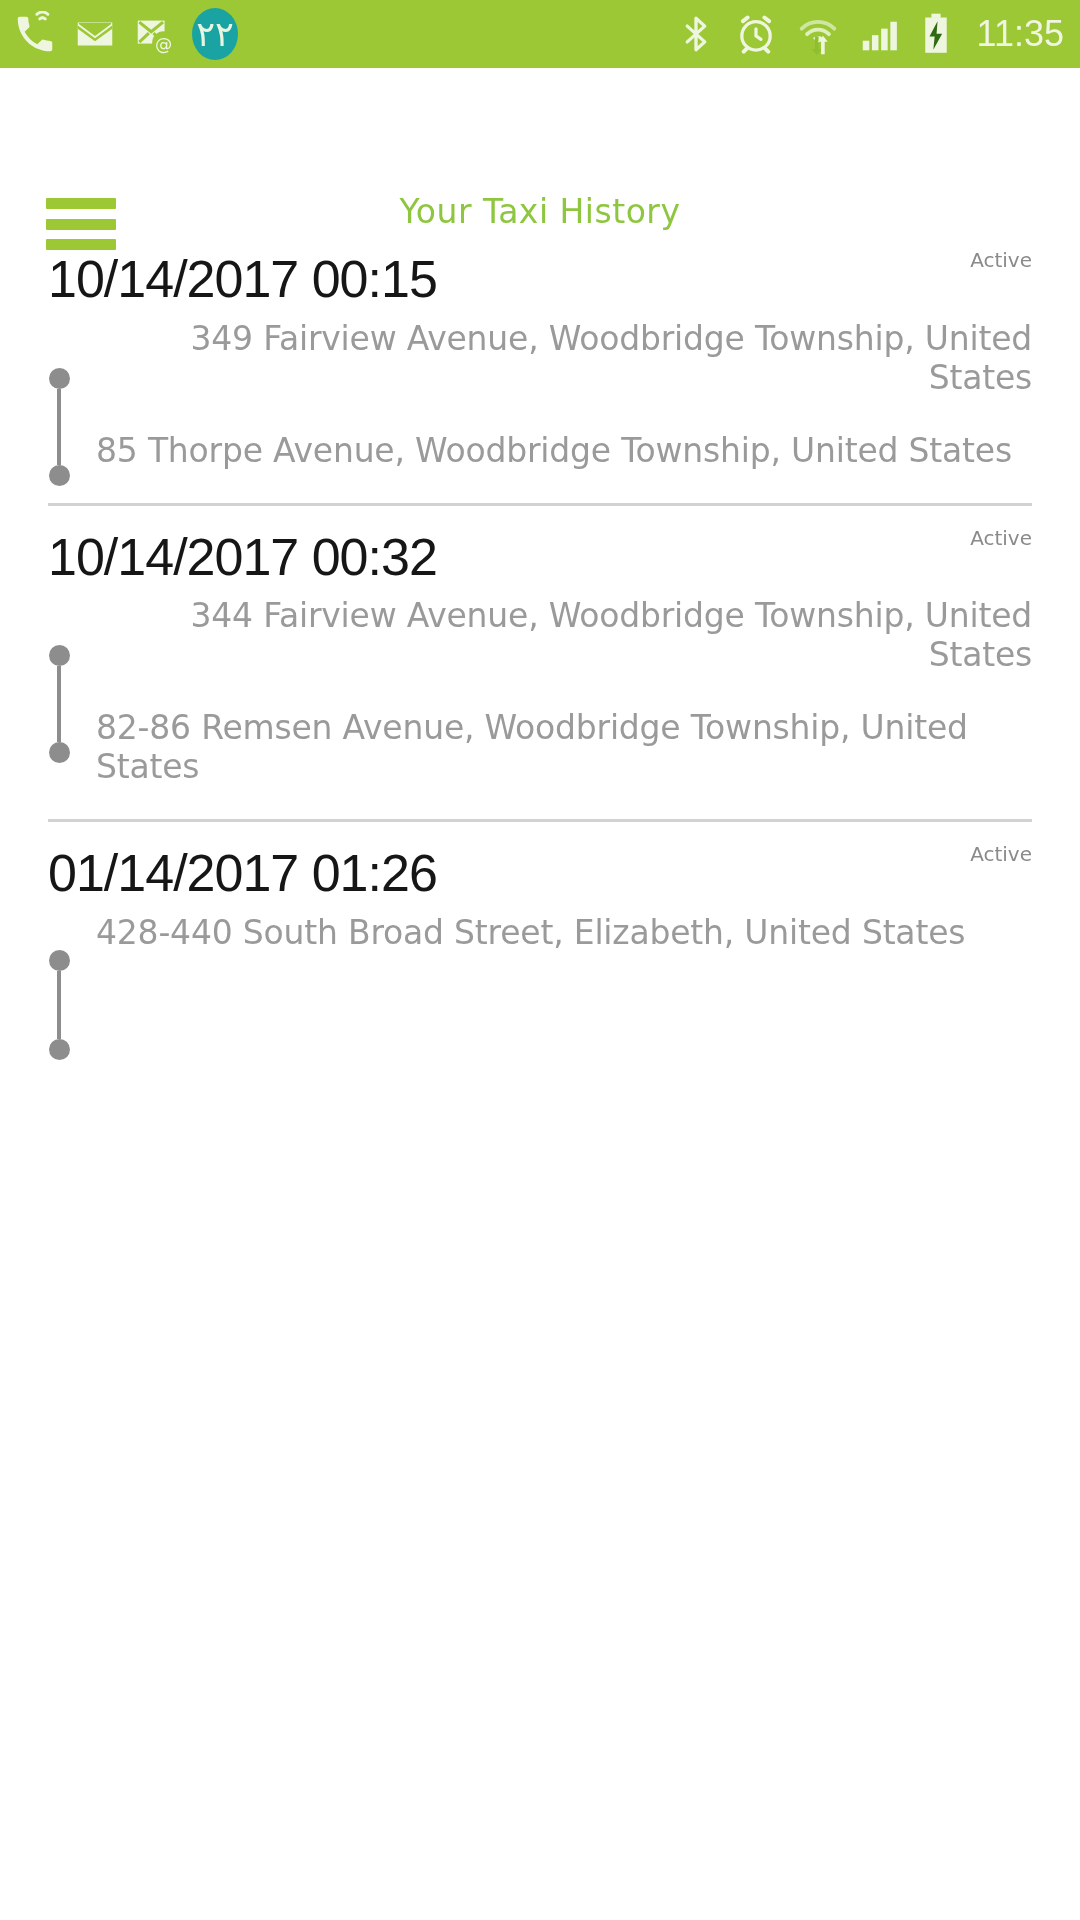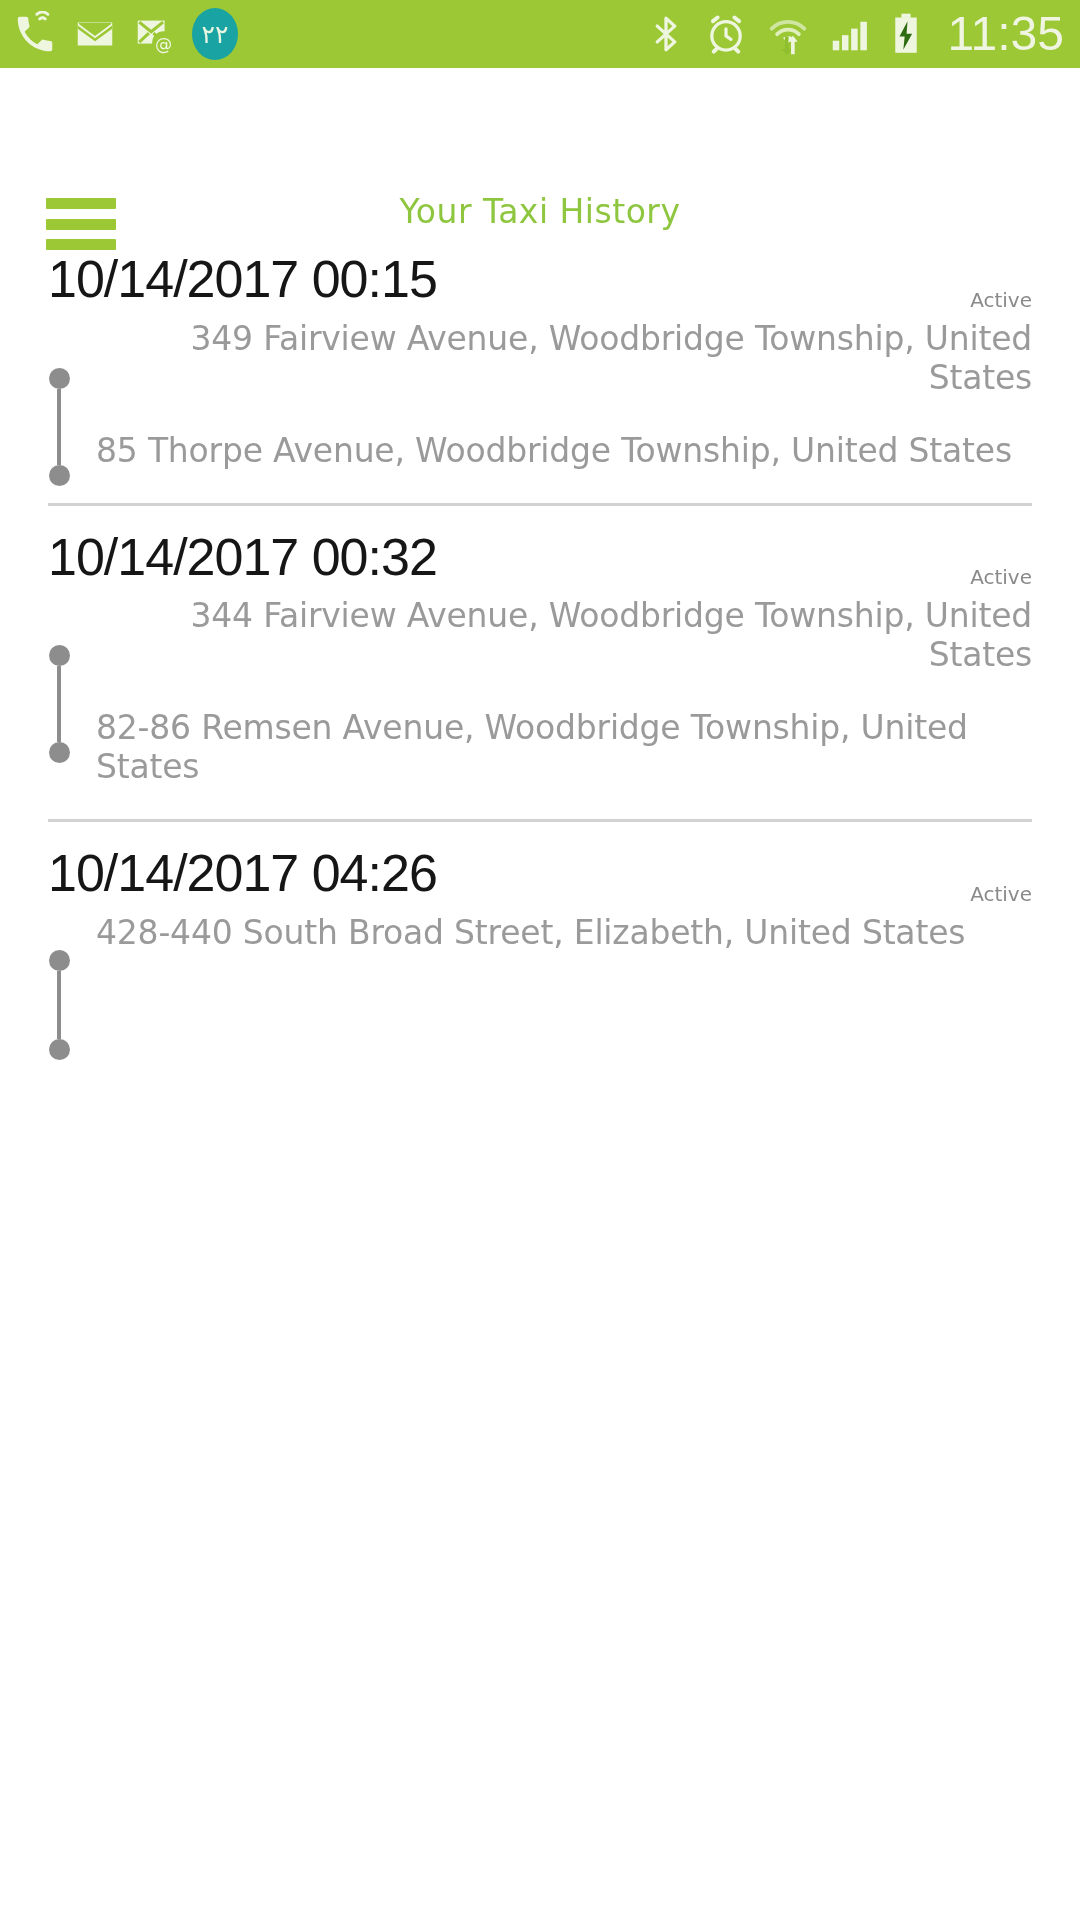--- a/index.html
+++ b/index.html
@@ -30,37 +30,37 @@
     align-items: center;
   }
   .sb-left { gap: 14px; }
   .sb-right { gap: 16px; }
   .sb-icon {
     display: block;
     line-height: 0;
   }
   .sb-time {
     color: #f0f5e2;
-    font-size: 48px;
+    font-size: 36px;
     font-family: "Liberation Sans", sans-serif;
     font-weight: 400;
     letter-spacing: 0px;
     margin-left: 8px;
     line-height: 1;
   }
   .badge-circle {
     width: 46px;
     height: 52px;
     border-radius: 50%;
     background: #1aa3a3;
     display: flex;
     align-items: center;
     justify-content: center;
     color: #e8f5e0;
-    font-size: 25px;
+    font-size: 35px;
     font-family: "DejaVu Sans", sans-serif;
     line-height: 1;
   }
 
   
   .appbar {
     position: relative;
     height: 160px;
     background: #ffffff;
   }
@@ -99,21 +99,21 @@
   
   .trip-list {
     padding: 0;
   }
   .trip {
     position: relative;
     padding: 0 48px 0 48px;
   }
   .trip-head {
     display: flex;
-    align-items: flex-end;
+    align-items: flex-start;
     justify-content: space-between;
     padding-top: 22px;
   }
   .trip-datetime {
     color: #161616;
     font-size: 52px;
     font-family: "Liberation Sans", sans-serif;
     font-weight: 400;
     line-height: 1.15;
     letter-spacing: -1px;
@@ -294,21 +294,21 @@
       </div>
       <div class="addr pickup">344 Fairview Avenue, Woodbridge Township, United States</div>
       <div class="addr dropoff">82-86 Remsen Avenue, Woodbridge Township, United States</div>
     </div>
   </div>
 
   <div class="divider"></div>
 
   <div class="trip">
     <div class="trip-head">
-      <div class="trip-datetime">10/14/2017 04:26</div>
+      <div class="trip-datetime">01/14/2017 01:26</div>
       <div class="trip-status">Active</div>
     </div>
     <div class="trip-body">
       <div class="route-marker" style="height:110px; top:46px;">
         <div class="route-dot"></div>
         <div class="route-line" style="height:68px;"></div>
         <div class="route-dot"></div>
       </div>
       <div class="addr dropoff">428-440 South Broad Street, Elizabeth, United States</div>
     </div>

